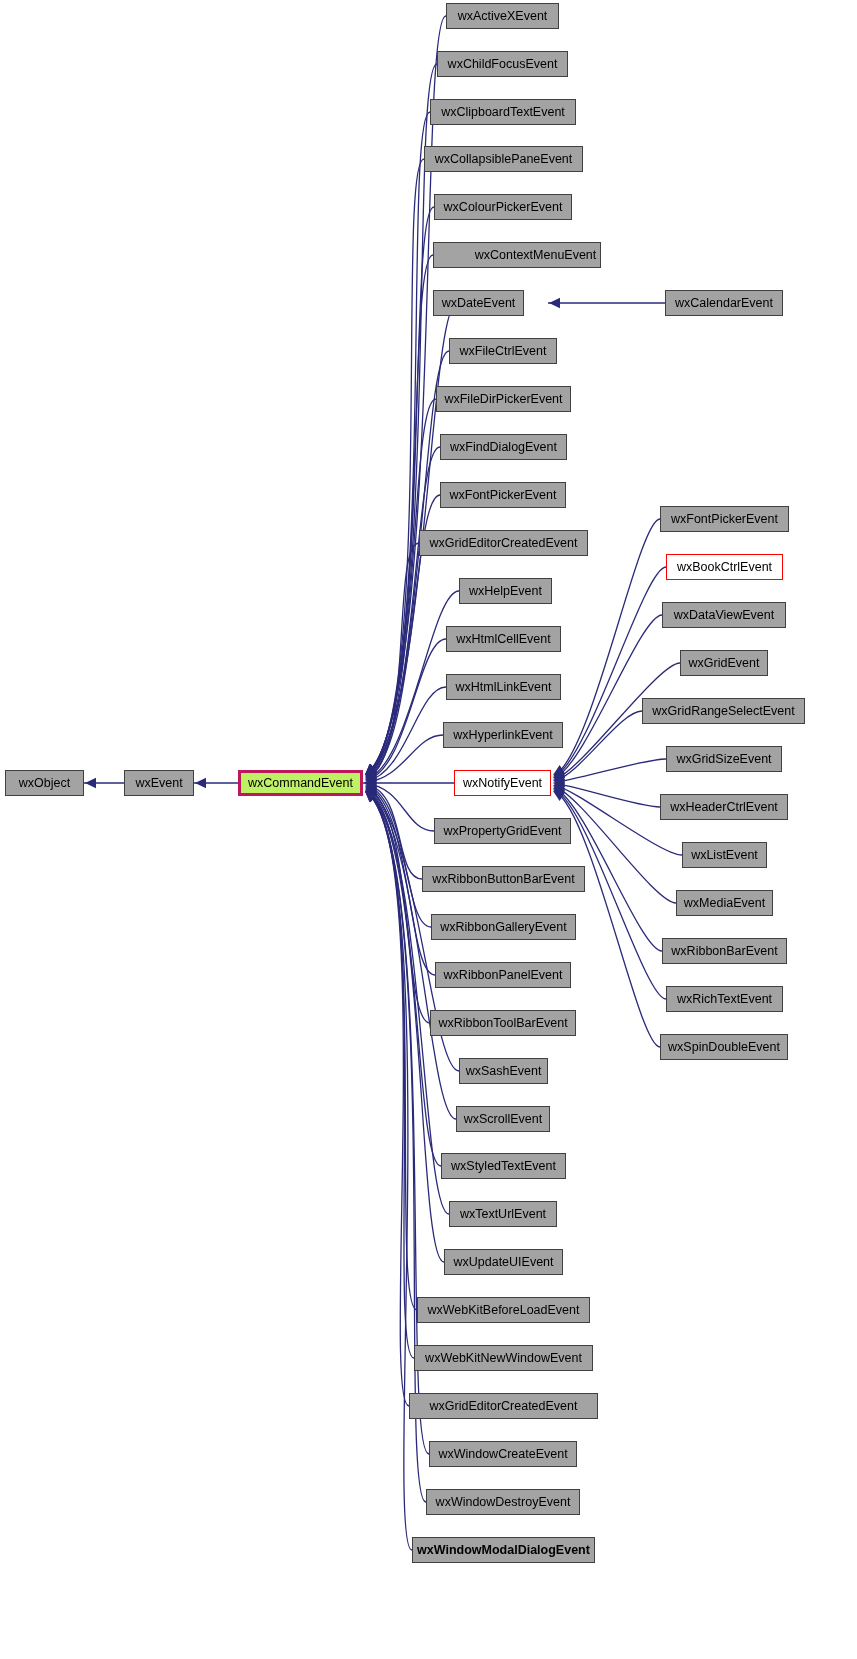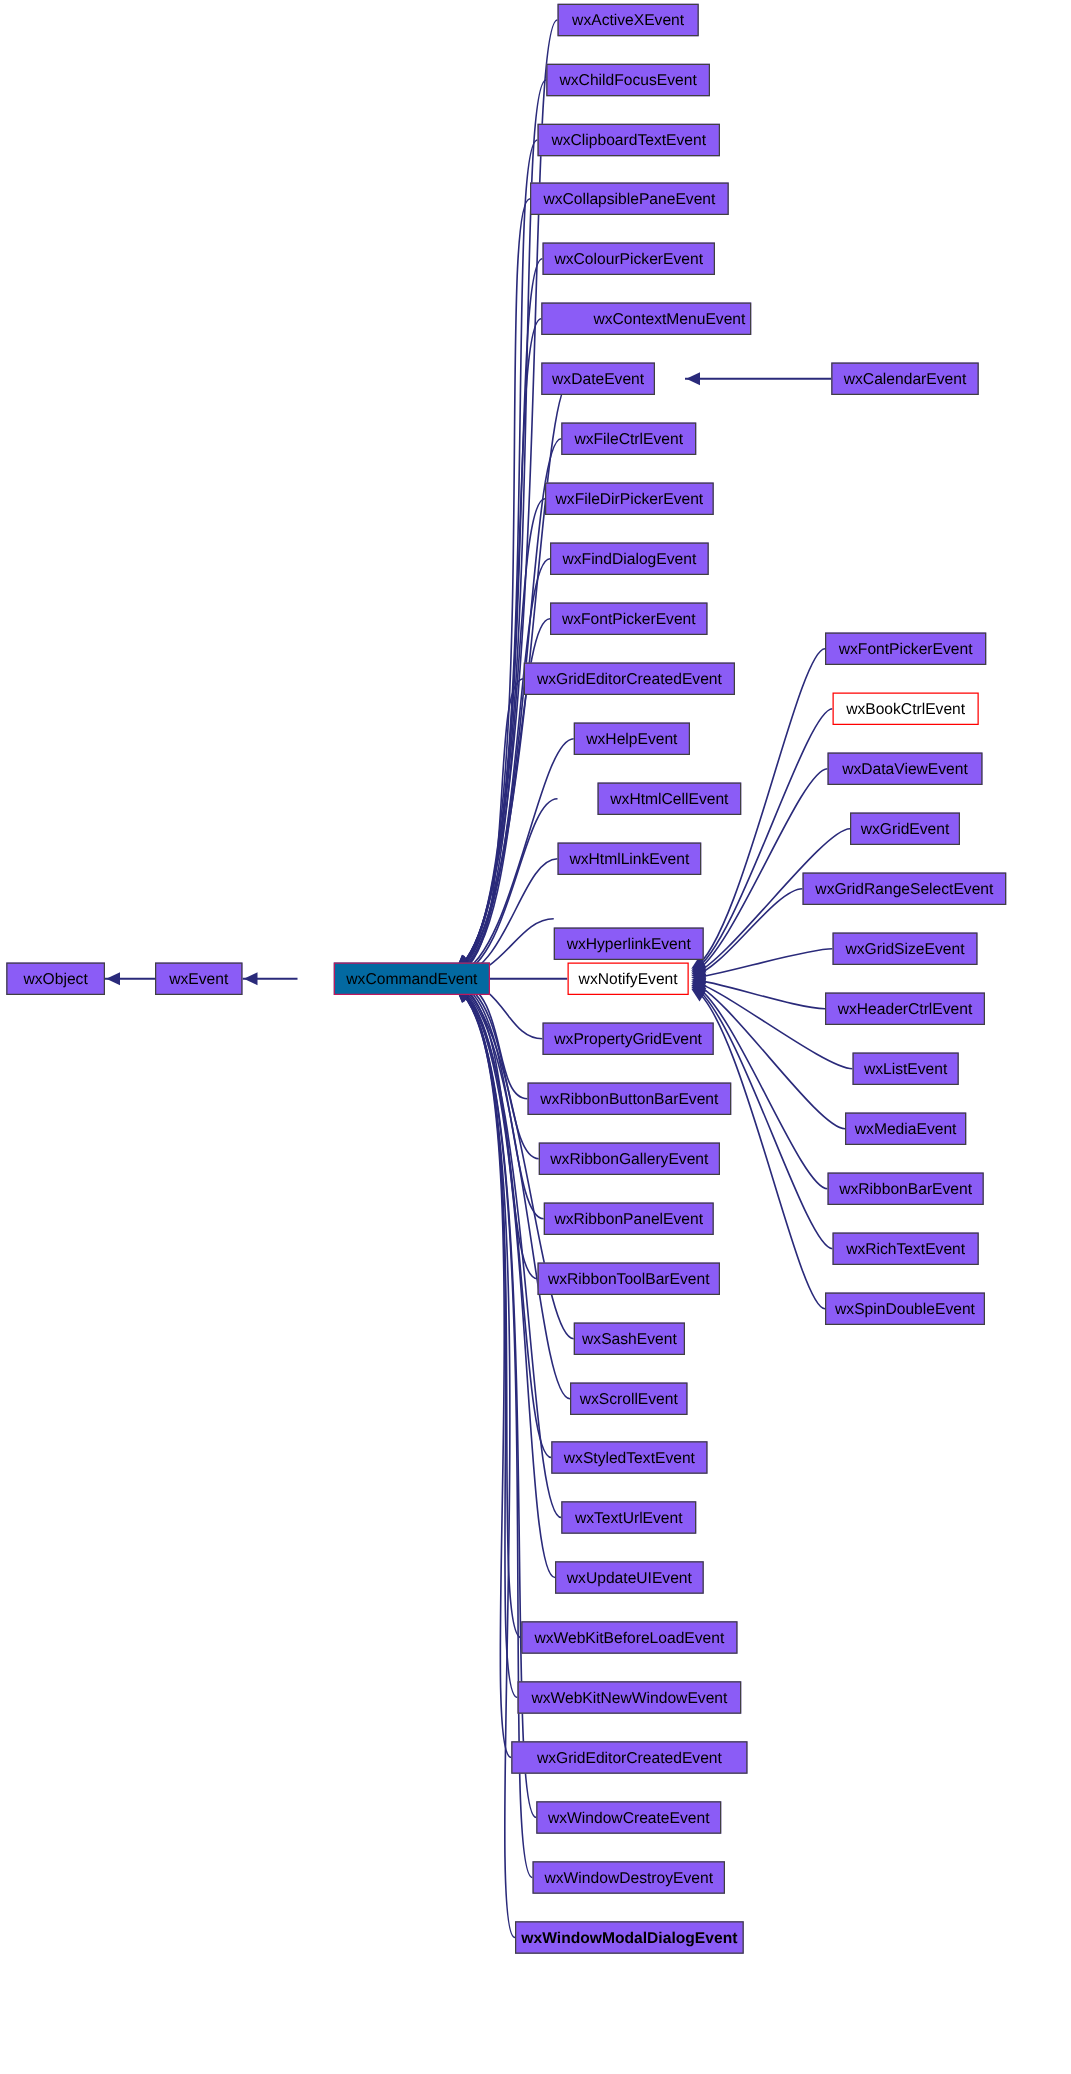--- a/index.html
+++ b/index.html
@@ -15,35 +15,34 @@
   #edges{
     position:absolute;
     left:0; top:0;
     width:857px; height:1659px;
     pointer-events:none;
   }
   .node{
     position:absolute;
     box-sizing:border-box;
     border:1px solid #404040;
-    background:#8b5cf6;
+    background:#a3a3a3;
     color:#000000;
     font-size:12.5px;
     line-height:1;
     display:flex;
     align-items:center;
     justify-content:center;
     white-space:nowrap;
     letter-spacing:0px;
     z-index:5;
   }
   .node.current{
-    background:#0369a1;
-    border:1px solid #be185d;
-    margin-left:29px;
+    background:#bef264;
+    border:3px solid #be185d;
   }
   .node.highlight{
     border:1px solid #ff0000;
     background:#ffffff;
   }
   .node .label{
     display:block;
     padding:0 6px;
   }
 </style>
@@ -190,27 +189,27 @@
     </div>
     <div class="node" style="left: 440px; top: 482px; width: 126px; height: 26px;">
       <span class="label">wxFontPickerEvent</span>
     </div>
     <div class="node" style="left: 419px; top: 530px; width: 169px; height: 26px;">
       <span class="label">wxGridEditorCreatedEvent</span>
     </div>
     <div class="node" style="left: 459px; top: 578px; width: 93px; height: 26px;">
       <span class="label">wxHelpEvent</span>
     </div>
-    <div class="node" style="left: 446px; top: 626px; width: 115px; height: 26px; margin-left: 32px;">
+    <div class="node" style="left: 446px; top: 626px; width: 115px; height: 26px;">
       <span class="label">wxHtmlCellEvent</span>
     </div>
     <div class="node" style="left: 446px; top: 674px; width: 115px; height: 26px;">
       <span class="label">wxHtmlLinkEvent</span>
     </div>
-    <div class="node" style="left: 443px; top: 722px; width: 120px; height: 26px; margin-top: 20px;">
+    <div class="node" style="left: 443px; top: 722px; width: 120px; height: 26px;">
       <span class="label">wxHyperlinkEvent</span>
     </div>
     <div class="node highlight" style="left: 454px; top: 770px; width: 97px; height: 26px;">
       <span class="label">wxNotifyEvent</span>
     </div>
     <div class="node" style="left: 434px; top: 818px; width: 137px; height: 26px;">
       <span class="label">wxPropertyGridEvent</span>
     </div>
     <div class="node" style="left: 422px; top: 866px; width: 163px; height: 26px;">
       <span class="label">wxRibbonButtonBarEvent</span>

